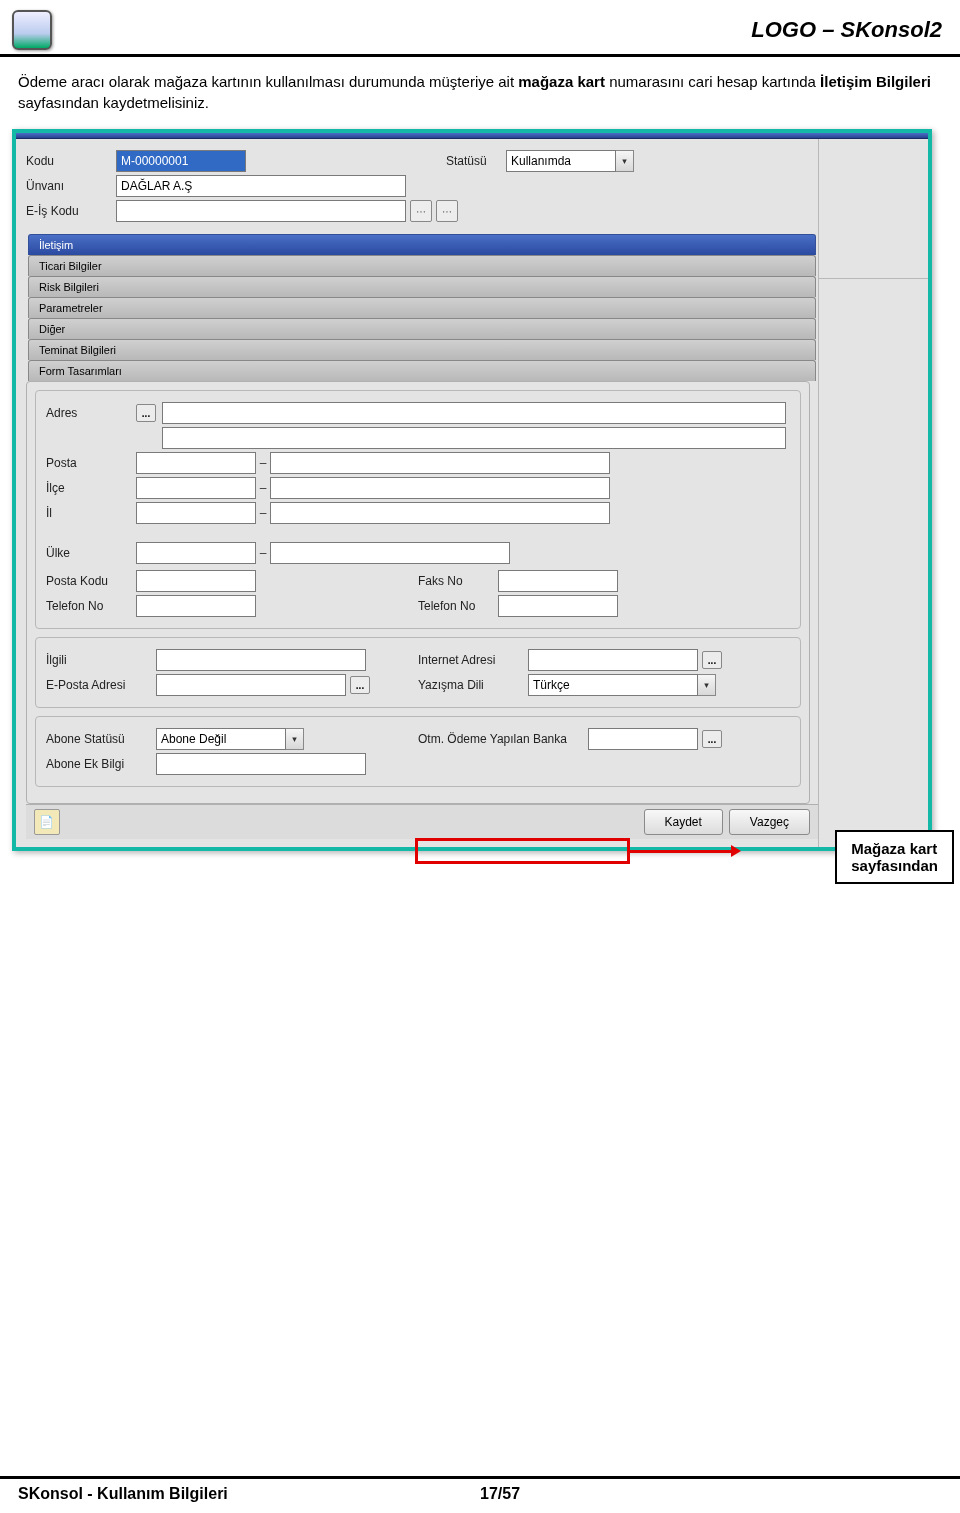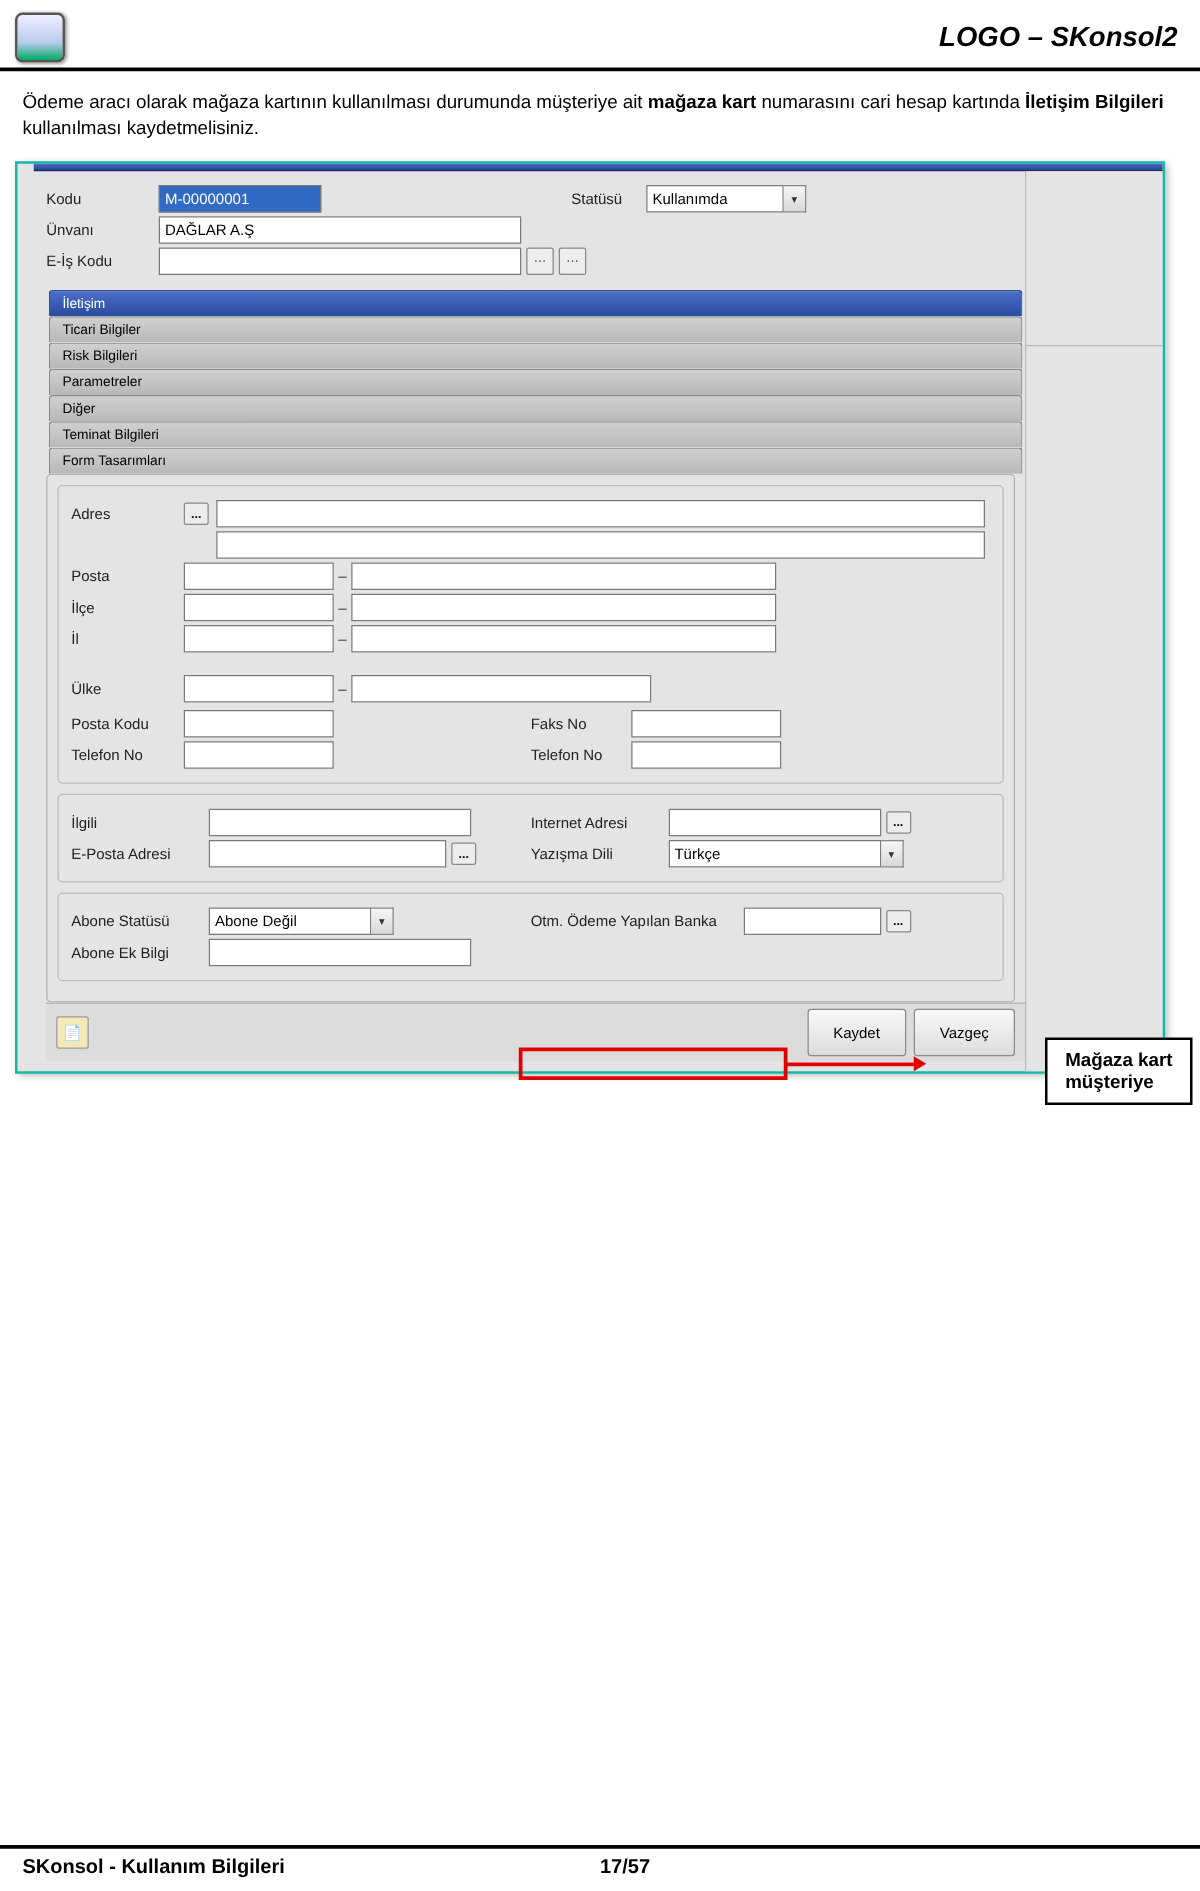--- a/index.html
+++ b/index.html
@@ -28,25 +28,24 @@
     box-shadow: 1px 1px 3px rgba(0,0,0,0.4);
   }
   .hdr-right { font-style: italic; font-weight: bold; font-size: 22px; }
   .body-text { padding: 14px 18px 10px 18px; line-height: 1.4; font-size: 15px; }
   .body-text strong { font-weight: bold; }
 
   
   .win {
     margin: 6px 12px;
     width: 920px;
-    border: 2px solid #14b8a6;
+    border: 4px solid #14b8a6;
     background: #e4e4e4;
     box-shadow: 2px 2px 6px rgba(0,0,0,0.3);
     font-size: 12px;
-    padding-left: 13px;
   }
   .win-titlebar {
     height: 6px;
     background: linear-gradient(#4a6fc6, #27428f);
     border-bottom: 1px solid #1a2a66;
   }
   .win-body { display: flex; }
   .win-main { flex: 1; padding: 8px 0 8px 10px; position: relative; }
   .win-side { width: 110px; border-left: 1px solid #b8b8b8; background: #e4e4e4; }
   .win-side-top { height: 140px; border-bottom: 1px solid #b8b8b8; }
@@ -136,21 +135,21 @@
   .footer-icon {
     width: 26px; height: 26px;
     border: 1px solid #999;
     background: #f2e8b8;
     border-radius:2px;
     display:flex;align-items:center;justify-content:center;
     font-size: 12px;
     cursor:pointer;
   }
   .btn {
-    height: 38px;
+    height: 26px;
     padding: 0 20px;
     background: linear-gradient(#f8f8f8,#dcdcdc);
     border: 1px solid #8a8a8a;
     border-radius: 3px;
     font-size: 12px;
     cursor:pointer;
   }
 
   
   .callout-box {
@@ -201,21 +200,21 @@
 <div class="page-header">
   <div class="logo-box"></div>
   <div class="hdr-right">LOGO – SKonsol2</div>
 </div>
 
 <p class="body-text">
   <span>Ödeme aracı olarak mağaza kartının kullanılması durumunda müşteriye ait </span>
   <strong>mağaza kart</strong>
   <span> numarasını cari hesap kartında </span>
   <strong>İletişim Bilgileri</strong>
-  <span> kullanılması kaydetmelisiniz.</span>
+  <span> sayfasından kaydetmelisiniz.</span>
 </p>
 
 <div class="win">
   <div class="win-titlebar"></div>
   <div class="win-body">
     <div class="win-main">
 
       <div class="row">
         <span class="lbl">Kodu</span>
         <input class="inp sel" style="width: 130px;" value="M-00000001">
@@ -384,19 +383,19 @@
     <div class="win-side">
       <div class="win-side-top"></div>
     </div>
   </div>
 </div>
 
 <div class="callout-rect"></div>
 <div class="callout-line"></div>
 <div class="callout-box">
   <div>Mağaza kart</div>
-  <div>müşteriye</div>
+  <div>sayfasından</div>
 </div>
 
 <div class="page-footer">
   <div class="pf-left">SKonsol - Kullanım Bilgileri</div>
   <div class="pf-center">17/57</div>
 </div>
 
 </body></html>

